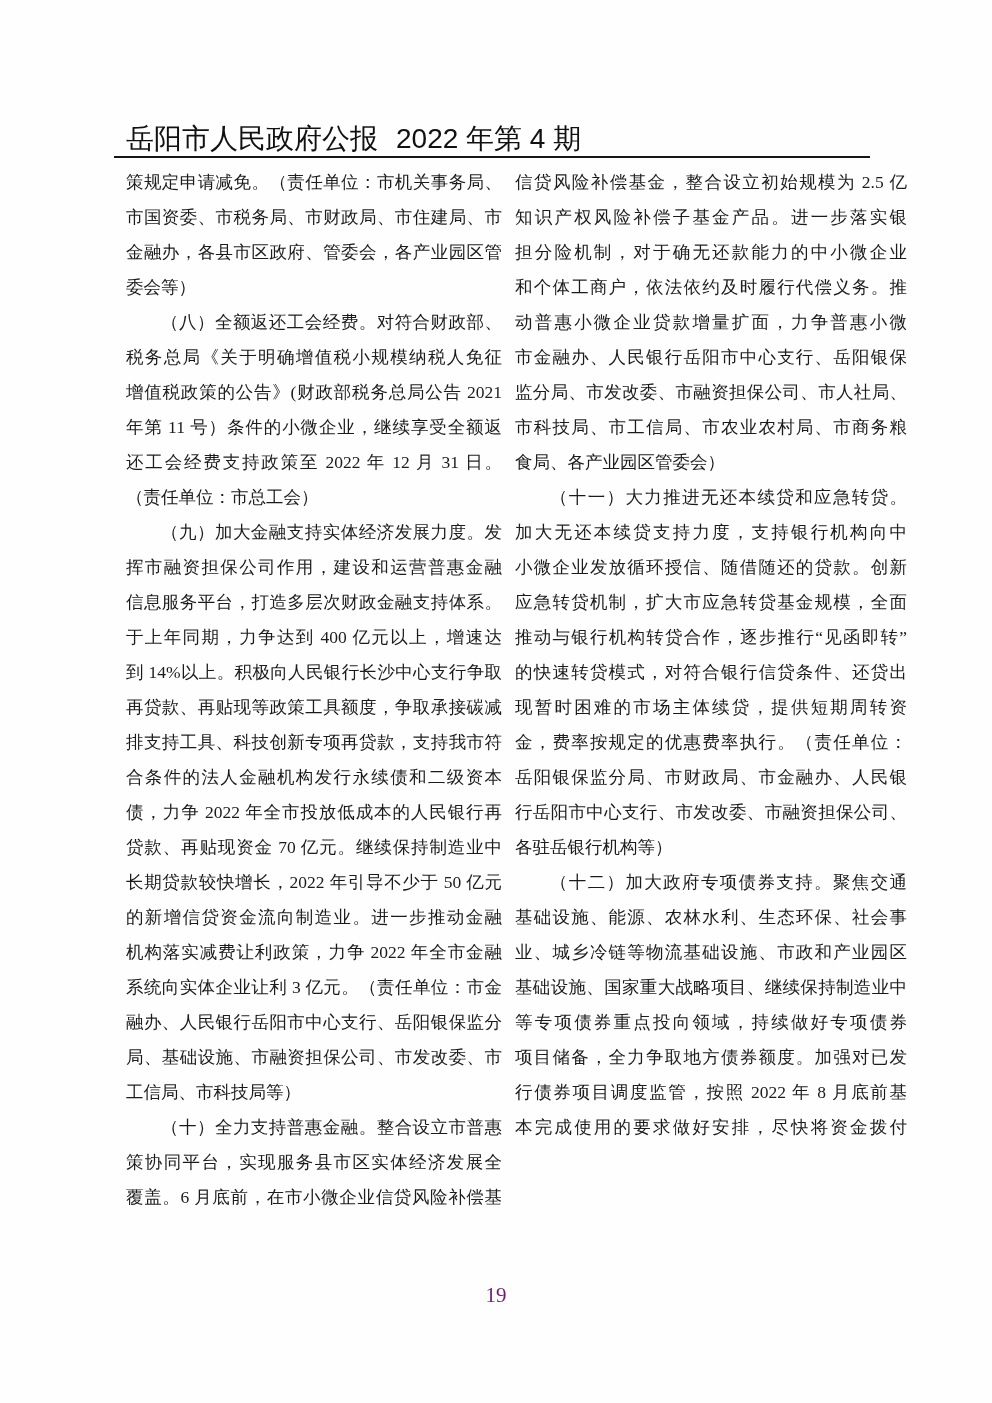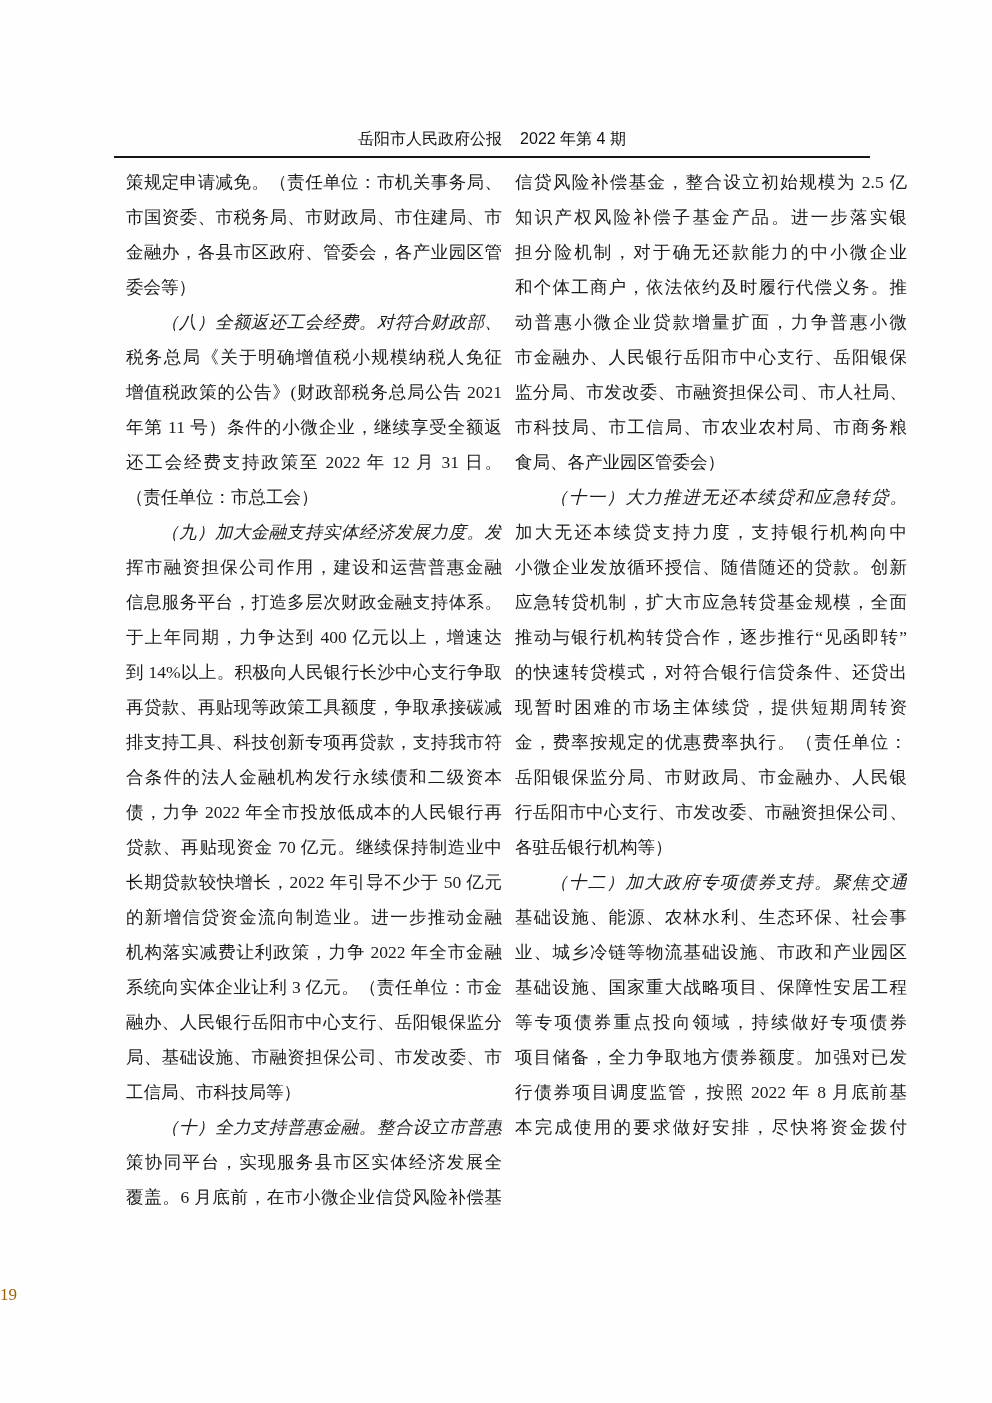--- a/index.html
+++ b/index.html
@@ -13,25 +13,25 @@
     height: 1403px;
     margin: 0 auto;
     background: #fefefe;
     color: #1b1b1b;
     font-family: "Liberation Serif", "DejaVu Serif", serif;
     overflow: hidden;
   }
   .header {
     position: absolute;
     top: 127px;
-    left: 114px;
+    left: 126px;
     width: 756px;
-    text-align: center;
+    text-align: left;
     font-family: "Liberation Sans", "DejaVu Sans", sans-serif;
-    font-size: 16px;
+    font-size: 28px;
     line-height: 24px;
     color: #111;
     white-space: nowrap;
   }
   .header .gazette-issue {
     margin-left: 18px;
   }
   .rule {
     position: absolute;
     top: 156px;
@@ -54,31 +54,30 @@
     overflow: hidden;
     text-align: justify;
     text-align-last: justify;
     white-space: nowrap;
   }
   .line.flush {
     text-align-last: left;
   }
   .line.indent {
     text-indent: 2em;
-    font-style: italic;
   }
   .pagenum {
     position: absolute;
     top: 1284px;
     left: 0;
     width: 100%;
-    text-align: left;
-    font-size: 17px;
+    text-align: center;
+    font-size: 21px;
     line-height: 22px;
-    color: #a16207;
+    color: #701a75;
   }
 </style>
 </head>
 <body>
 
 <div class="page">
 
   <div class="header">
     <span class="gazette-title">岳阳市人民政府公报</span><span class="gazette-issue">2022 年第 4 期</span>
   </div>
@@ -135,21 +134,21 @@
       <div class="line">推动与银行机构转贷合作，逐步推行“见函即转”</div>
       <div class="line">的快速转贷模式，对符合银行信贷条件、还贷出</div>
       <div class="line">现暂时困难的市场主体续贷，提供短期周转资</div>
       <div class="line">金，费率按规定的优惠费率执行。（责任单位：</div>
       <div class="line">岳阳银保监分局、市财政局、市金融办、人民银</div>
       <div class="line">行岳阳市中心支行、市发改委、市融资担保公司、</div>
       <div class="line flush">各驻岳银行机构等）</div>
       <div class="line indent">（十二）加大政府专项债券支持。聚焦交通</div>
       <div class="line">基础设施、能源、农林水利、生态环保、社会事</div>
       <div class="line">业、城乡冷链等物流基础设施、市政和产业园区</div>
-      <div class="line">基础设施、国家重大战略项目、保障性安居工程</div>
+      <div class="line">基础设施、国家重大战略项目、继续保持制造业中</div>
       <div class="line">等专项债券重点投向领域，持续做好专项债券</div>
       <div class="line">项目储备，全力争取地方债券额度。加强对已发</div>
       <div class="line">行债券项目调度监管，按照 2022 年 8 月底前基</div>
       <div class="line">本完成使用的要求做好安排，尽快将资金拨付</div>
     </div>
 
   <div class="pagenum">19</div>
 
 </div>
 

